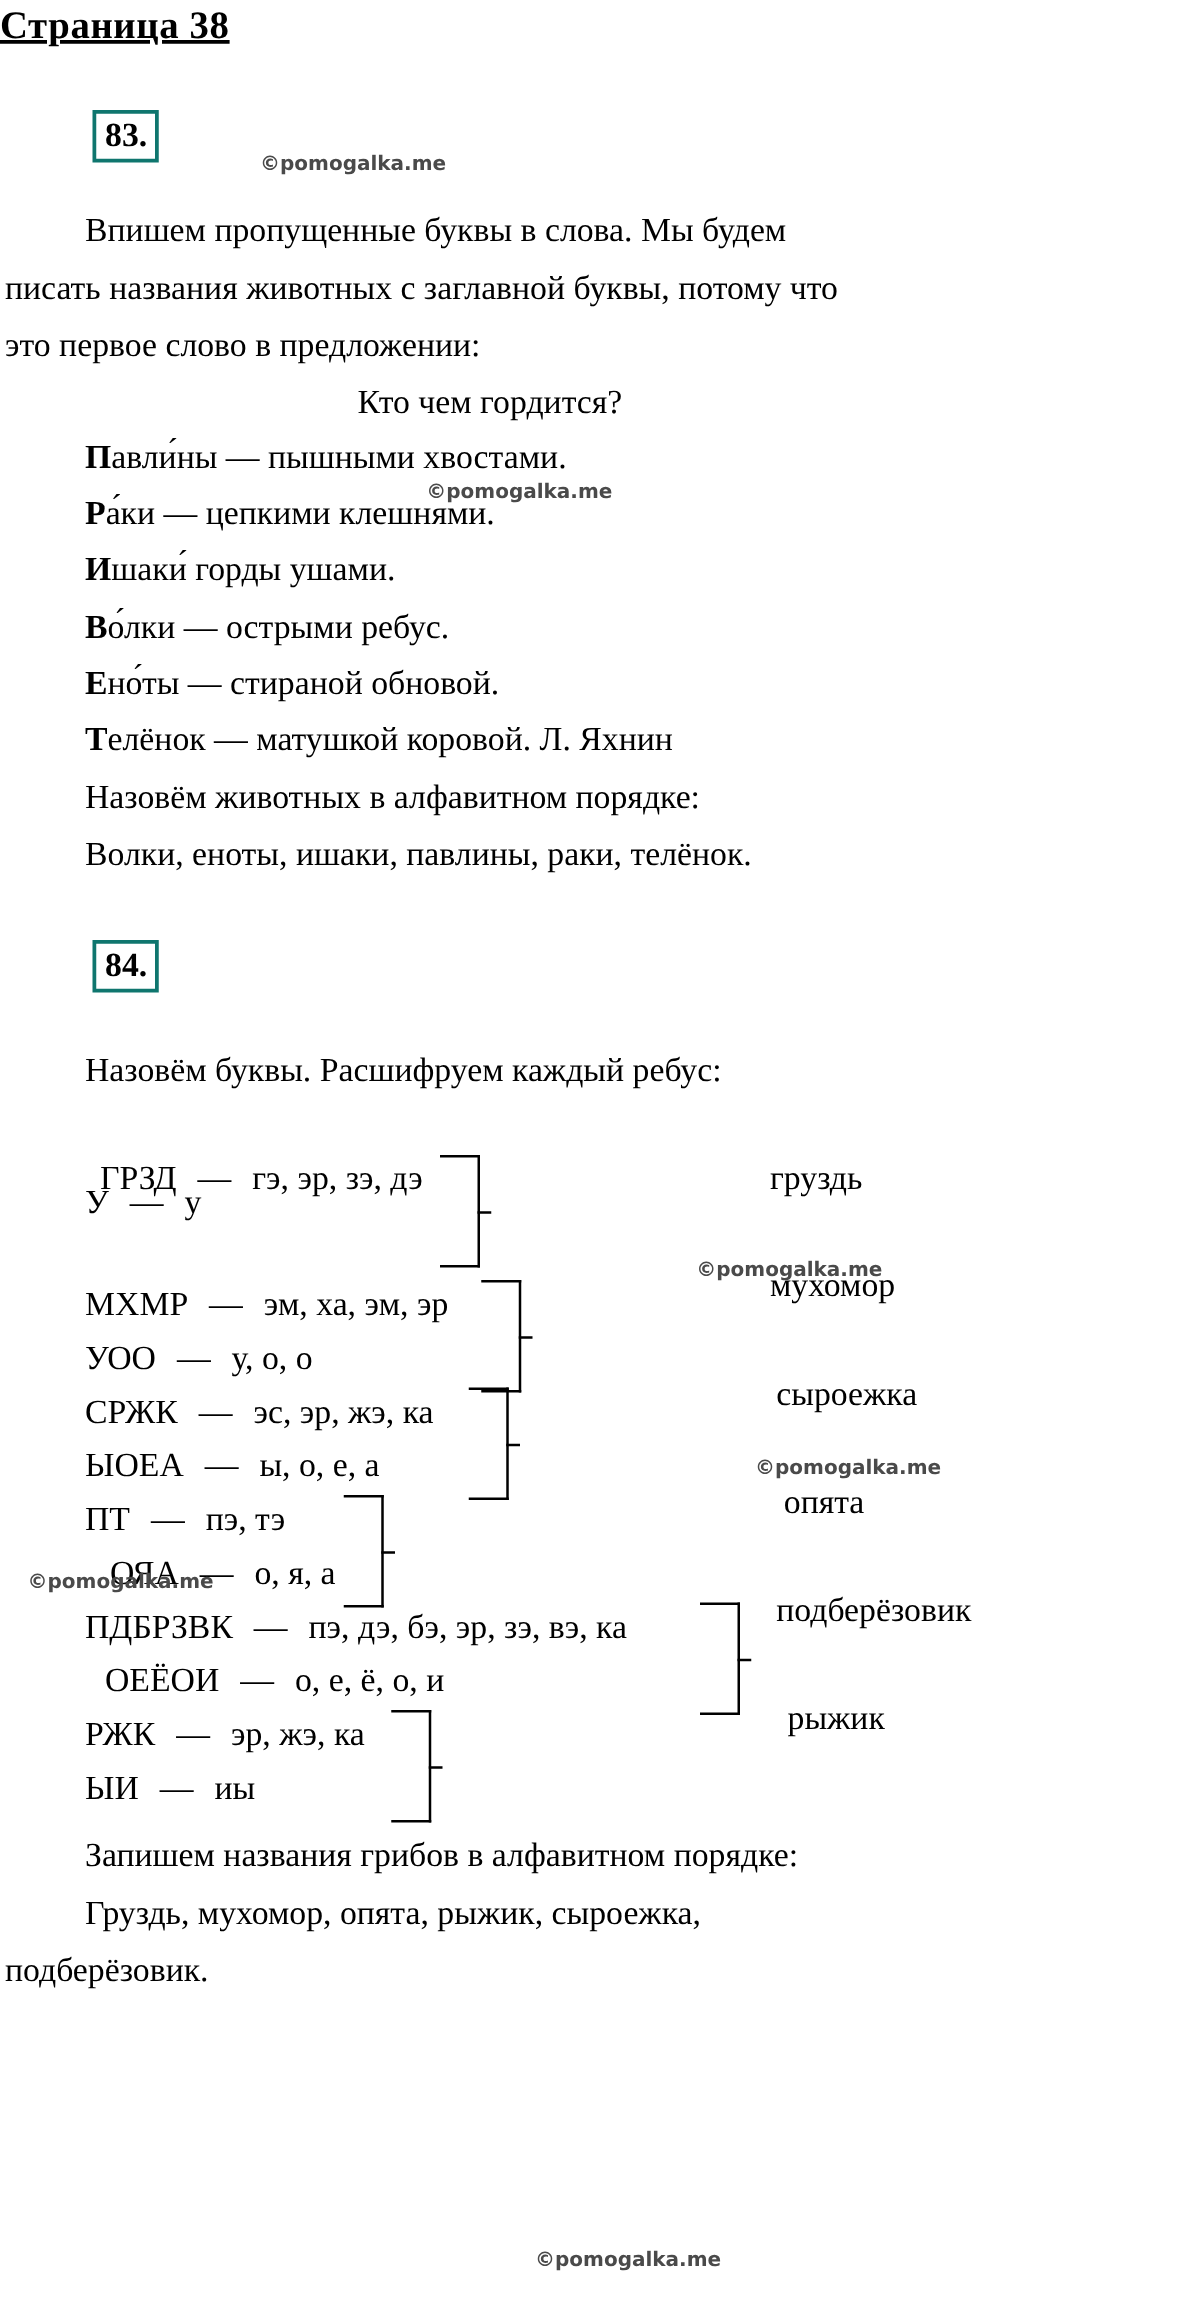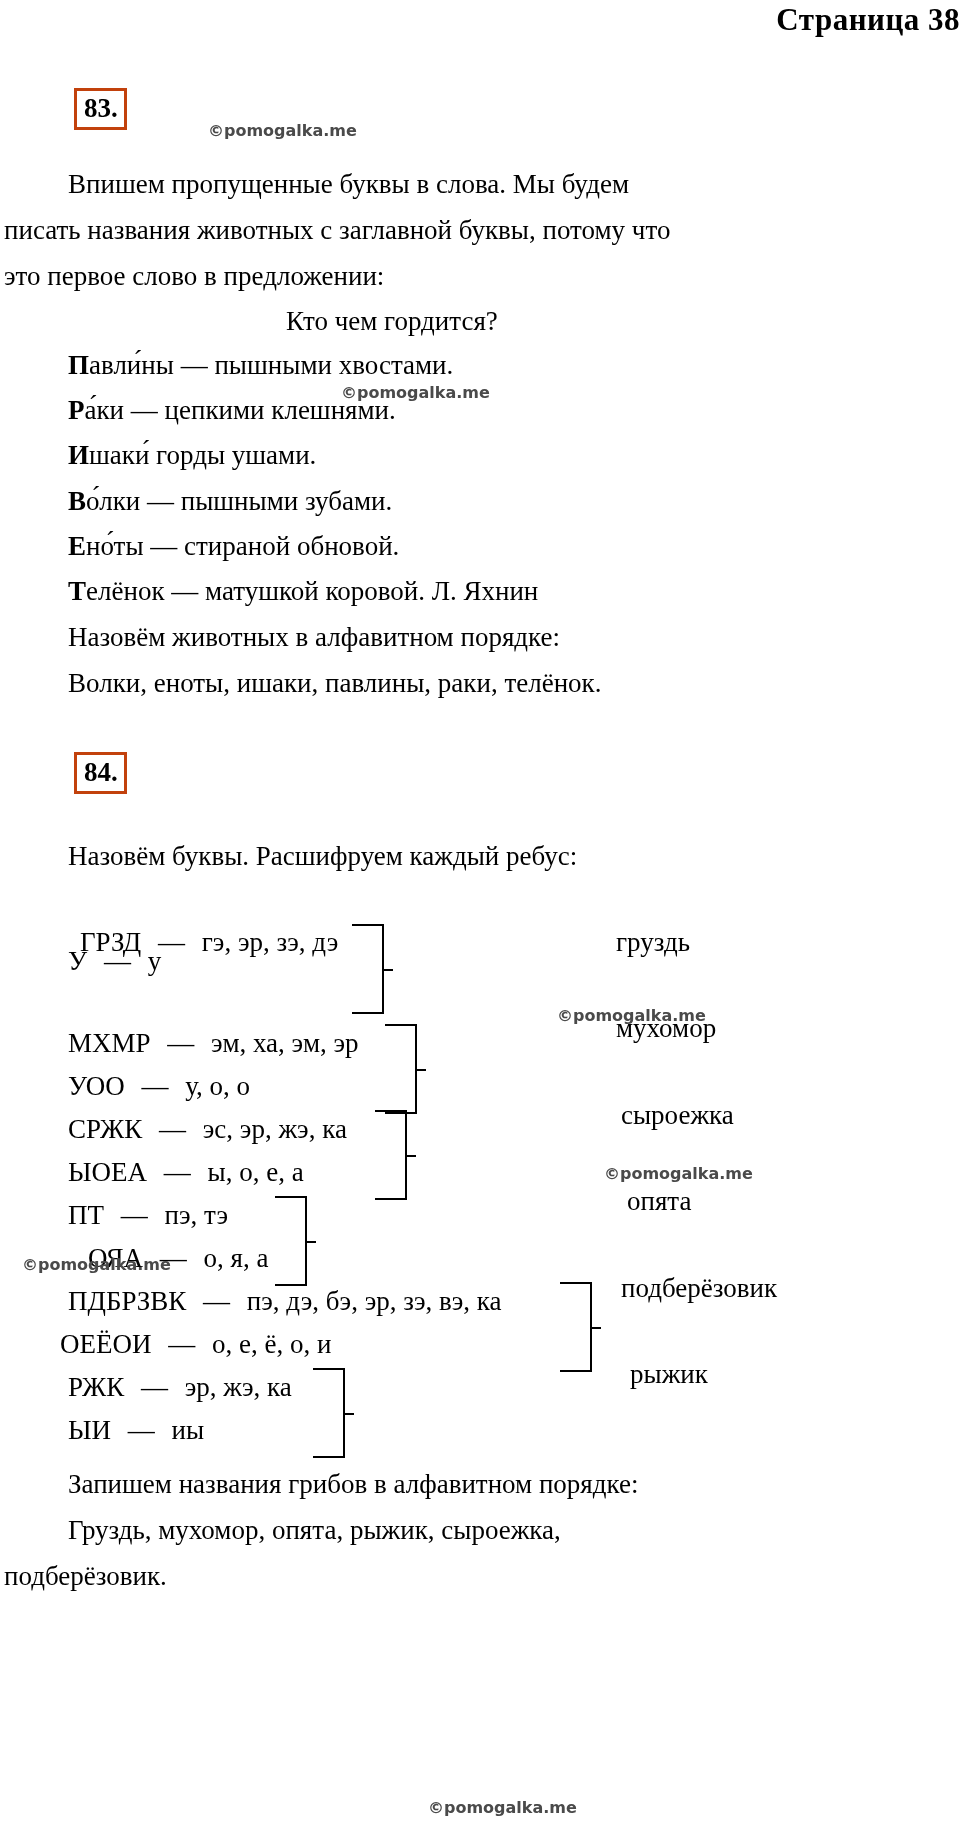--- a/index.html
+++ b/index.html
@@ -15,30 +15,31 @@
     color: #000000;
     overflow: hidden;
   }
 
   
   .page-title {
     position: absolute;
     top: 2px;
     left: 0;
     width: 960px;
-    text-align: right;
+    text-align: left;
     font-size: 31px;
     font-weight: bold;
     letter-spacing: 0.5px;
+    text-decoration: underline;
   }
 
   
   .ex-badge {
     position: absolute;
-    border: 3px solid #c2410c;
+    border: 3px solid #0f766e;
     font-weight: bold;
     font-size: 27px;
     line-height: 1;
     padding: 4px 6px 5px 7px;
     background: #fff;
   }
   #badge-83 { left: 74px; top: 88px; }
   #badge-84 { left: 74px; top: 752px; }
 
   
@@ -102,21 +103,21 @@
 
 <div class="line" style="left:68px; top:171px;">Впишем пропущенные буквы в слова. Мы будем</div>
 <div class="line" style="left:4px;  top:217px;">писать названия животных с заглавной буквы, потому что</div>
 <div class="line" style="left:4px;  top:263px;">это первое слово в предложении:</div>
 
 <div class="line" style="left:286px; top:308px;">Кто чем гордится?</div>
 
 <div class="line" style="left:68px; top:352px;"><span class="caps">П</span><span>авли́ны — пышными хвостами.</span></div>
 <div class="line" style="left:68px; top:397px;"><span class="caps">Р</span><span>а́ки — цепкими клешнями.</span></div>
 <div class="line" style="left:68px; top:442px;"><span class="caps">И</span><span>шаки́ горды ушами.</span></div>
-<div class="line" style="left:68px; top:488px;"><span class="caps">В</span><span>о́лки — пышными зубами.</span></div>
+<div class="line" style="left:68px; top:488px;"><span class="caps">В</span><span>о́лки — острыми ребус.</span></div>
 <div class="line" style="left:68px; top:533px;"><span class="caps">Е</span><span>но́ты — стираной обновой.</span></div>
 <div class="line" style="left:68px; top:578px;"><span class="caps">Т</span><span>елёнок — матушкой коровой. Л. Яхнин</span></div>
 
 <div class="line" style="left:68px; top:624px;">Назовём животных в алфавитном порядке:</div>
 <div class="line" style="left:68px; top:670px;">Волки, еноты, ишаки, павлины, раки, телёнок.</div>
 
 <div class="ex-badge" id="badge-84">84.</div>
 
 <div class="line" style="left:68px; top:843px;">Назовём буквы. Расшифруем каждый ребус:</div>
 
@@ -158,21 +159,21 @@
 <div class="rebus-left" style="left:68px; top:1245px;">
   <span style="margin-right: 10px; margin-left: 20px;">ОЯА</span>
   <span style="margin-right: 10px;">—</span>
   <span>о, я, а</span>
 </div>
 <div class="rebus-left" style="left:68px; top:1288px;">
   <span style="margin-right: 10px;">ПДБРЗВК</span>
   <span style="margin-right: 10px;">—</span>
   <span>пэ, дэ, бэ, эр, зэ, вэ, ка</span>
 </div>
-<div class="rebus-left" style="left:60px; top:1331px;">
+<div class="rebus-left" style="left:84px; top:1331px;">
   <span style="margin-right: 10px;">ОЕЁОИ</span>
   <span style="margin-right: 10px;">—</span>
   <span>о, е, ё, о, и</span>
 </div>
 <div class="rebus-left" style="left:68px; top:1374px;">
   <span style="margin-right: 10px;">РЖК</span>
   <span style="margin-right: 10px;">—</span>
   <span>эр, жэ, ка</span>
 </div>
 <div class="rebus-left" style="left:68px; top:1417px;">

